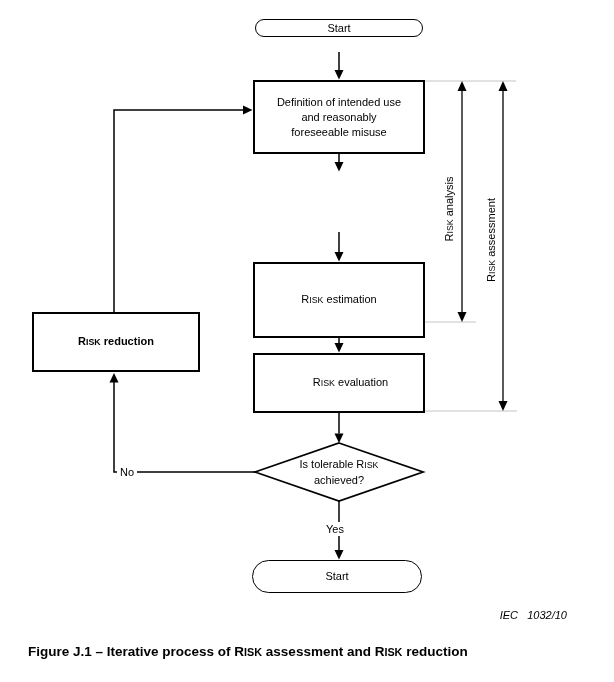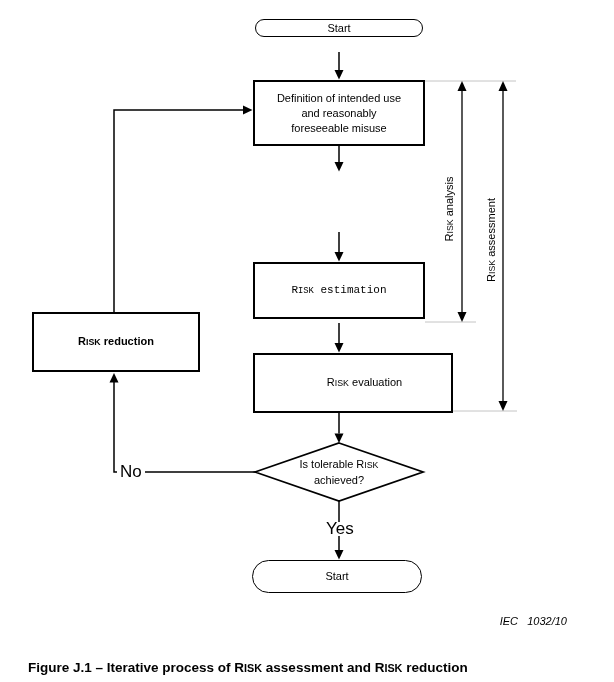--- a/index.html
+++ b/index.html
@@ -18,47 +18,47 @@
   .ext{stroke:var(--extension-line);stroke-width:1;fill:none;}
   .diamond{fill:var(--background);stroke:var(--line);stroke-width:1.8;}
 
   .node{position:absolute;box-sizing:border-box;background:var(--background);
         display:flex;align-items:center;justify-content:center;text-align:center;
         font-size:11px;line-height:15px;color:var(--text);}
   .proc{border:2px solid var(--line);}
   .term{border:1.5px solid var(--line);border-radius:16.5px;}
 
   #start{left:255px;top:19px;width:168px;height:18px;}
-  #box-definition{left:253px;top:80px;width:172px;height:66px;}
+  #box-definition{left:253px;top:80px;width:172px;height:74px;}
   #box-definition .wrap{max-width:126px;}
   #box-hazard{left:253px;top:172px;width:172px;height:60px;}
-  #box-estimation{left:253px;top:262px;width:172px;height:57px;font-family:Liberation Mono, monospace;}
-  #box-evaluation{left:253px;top:353px;width:200px;height:60px;padding-left:23px;}
+  #box-estimation{left:253px;top:262px;width:172px;height:76px;}
+  #box-evaluation{left:253px;top:353px;width:172px;height:60px;padding-left:23px;}
   #box-reduction{left:32px;top:312px;width:168px;height:60px;font-weight:bold;}
   #stop{left:252px;top:560px;width:170px;height:33px;}
 
   #decision-text{position:absolute;left:277px;top:449px;width:124px;height:46px;
         display:flex;align-items:center;justify-content:flex-end;text-align:center;
         font-size:11px;line-height:15px;}
 
-  .edge-label{position:absolute;font-size:17px;line-height:14px;
+  .edge-label{position:absolute;font-size:11px;line-height:14px;
         background:var(--background);padding:0 3px;}
   #no-label{left:117px;top:465px;}
   #yes-label{left:323px;top:522px;}
 
   .vlabel{position:absolute;height:14px;font-size:11px;line-height:14px;
         text-align:center;transform:rotate(-90deg);transform-origin:center center;
         white-space:nowrap;}
   #analysis-label{left:374px;top:202px;width:150px;}
   #assessment-label{left:406px;top:233px;width:170px;}
 
   #iec-ref{position:absolute;right:47px;top:609px;font-size:11px;font-style:italic;
-        white-space:pre;margin-top:6px;}
+        white-space:pre;}
   #caption{position:absolute;left:28px;top:644px;font-size:13.5px;font-weight:bold;
-        white-space:nowrap;margin-top:16px;}
+        white-space:nowrap;}
 
   .scs{font-size:0.8em;}
 </style>
 </head>
 <body>
 
 <div id="canvas">
 
   <svg id="wires" width="614" height="682" viewBox="0 0 614 682" aria-hidden="true">
 

